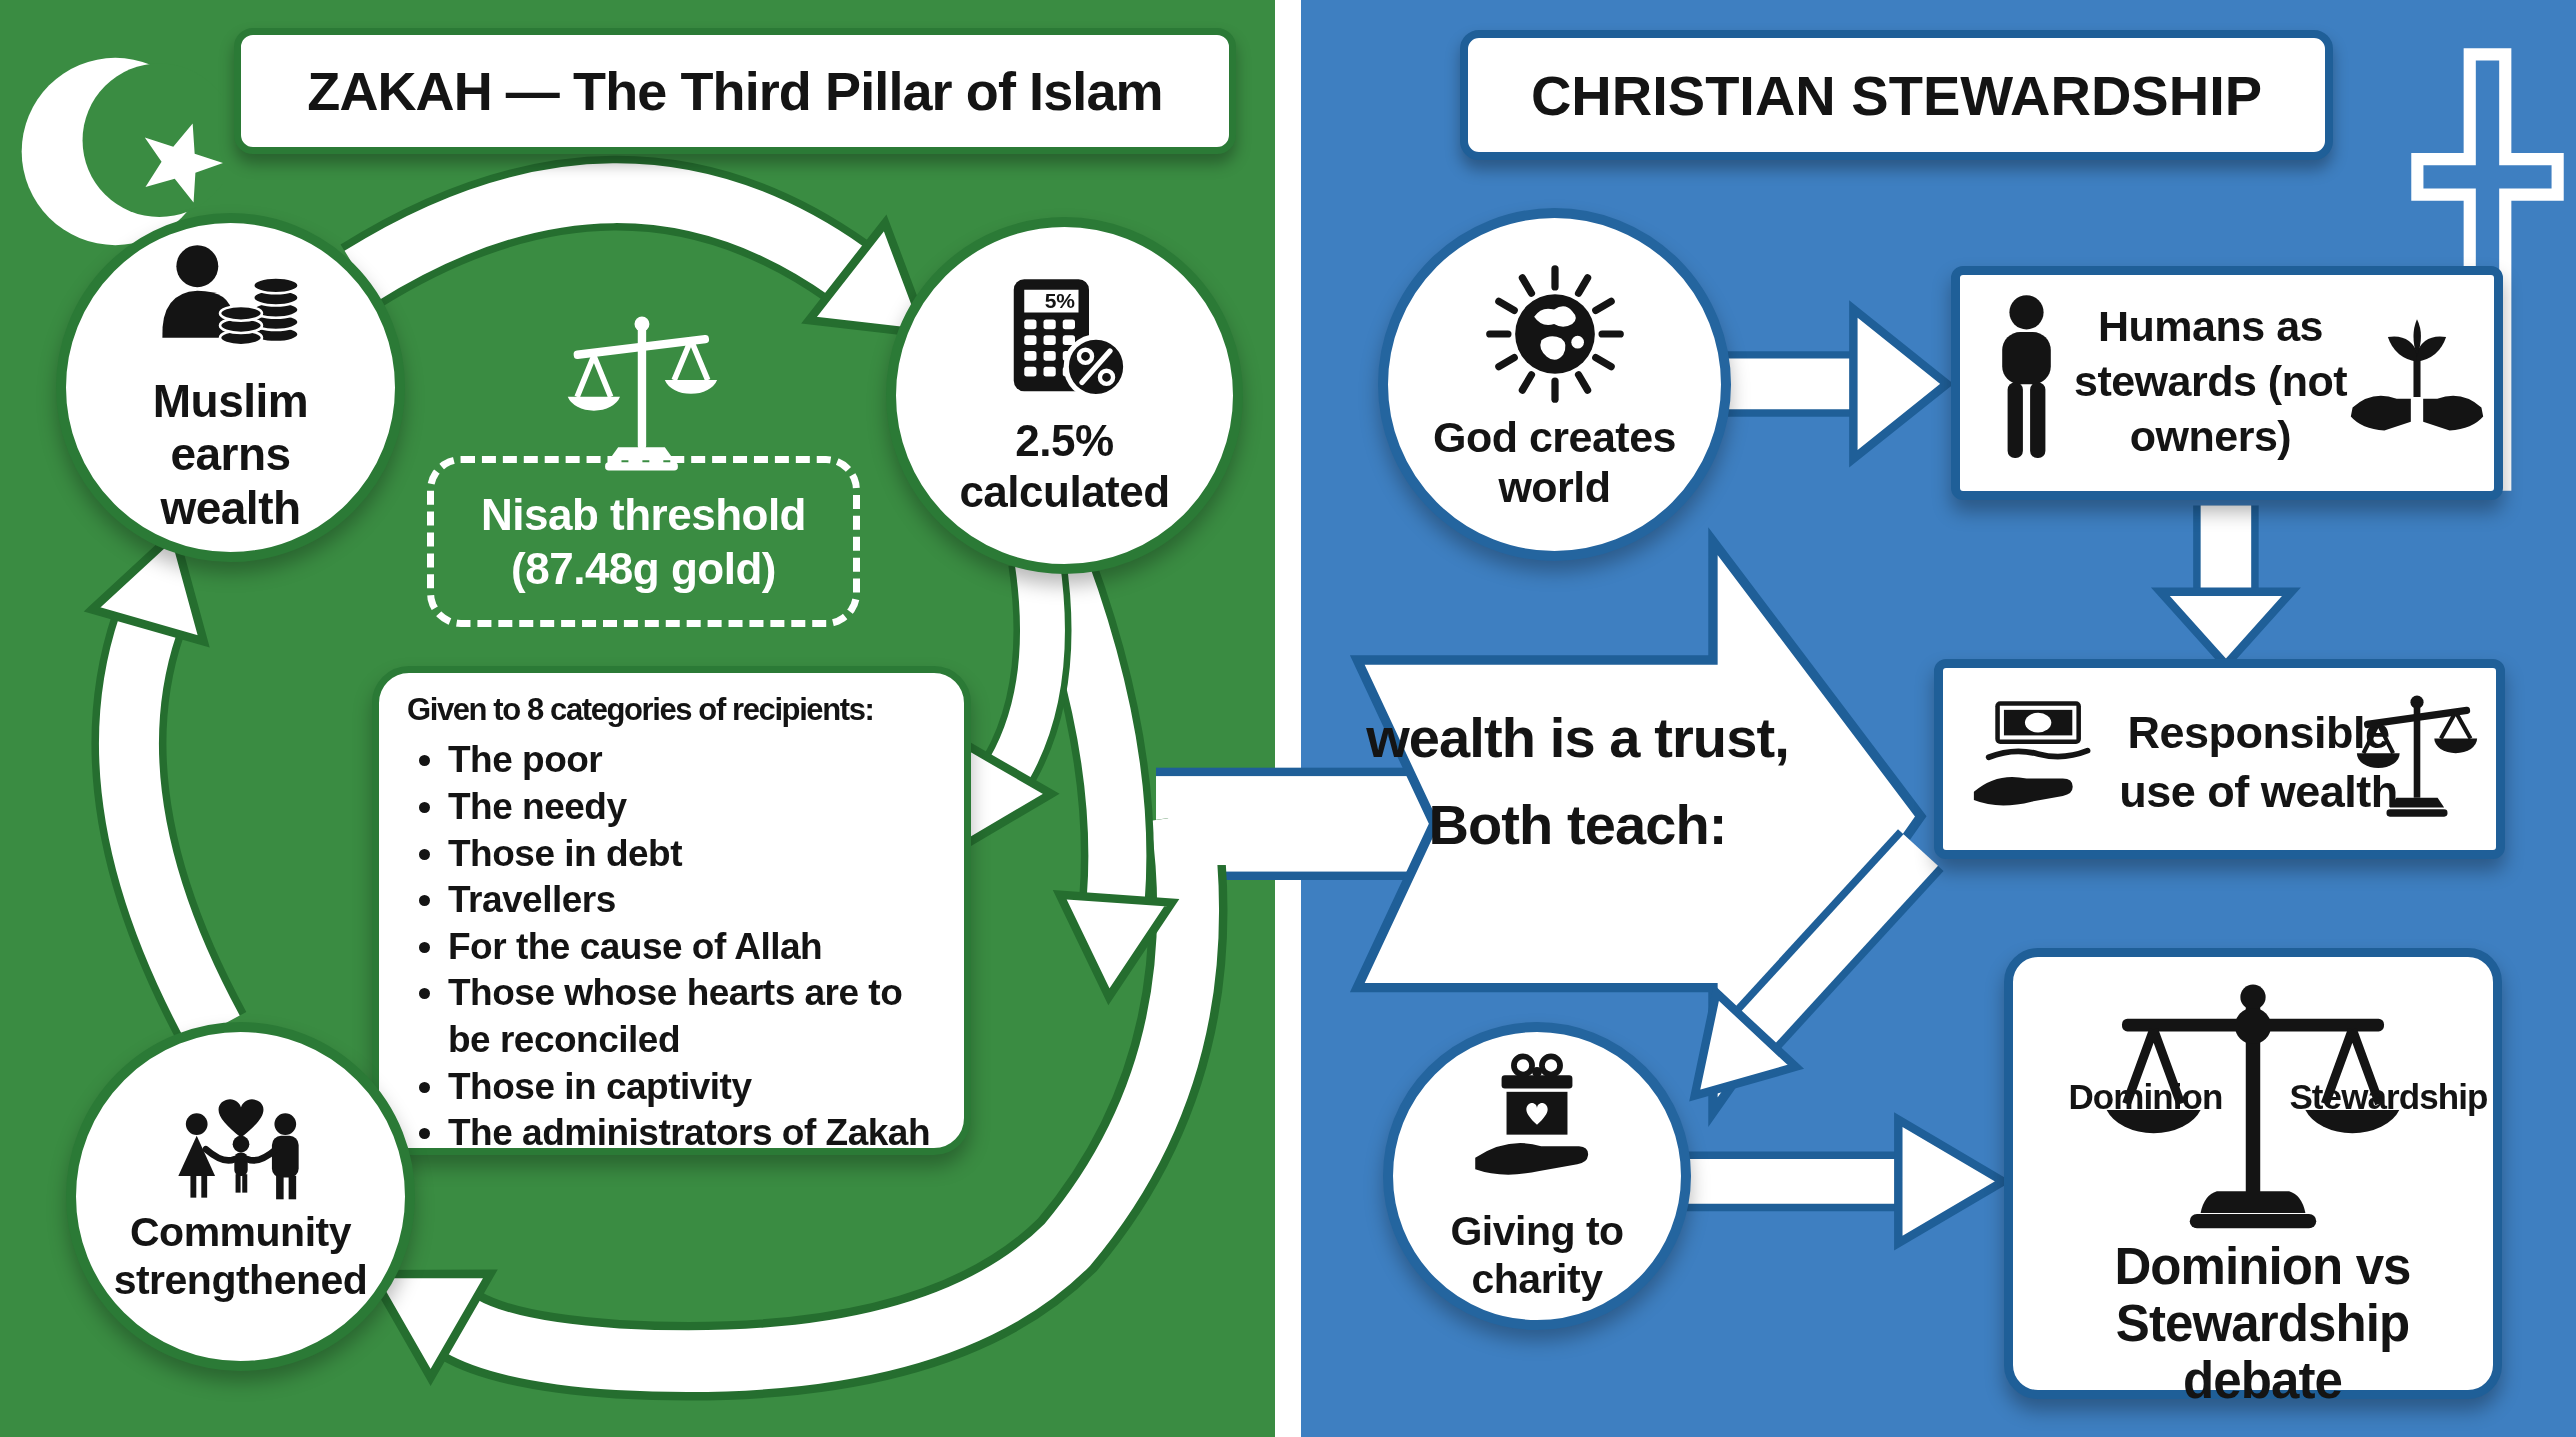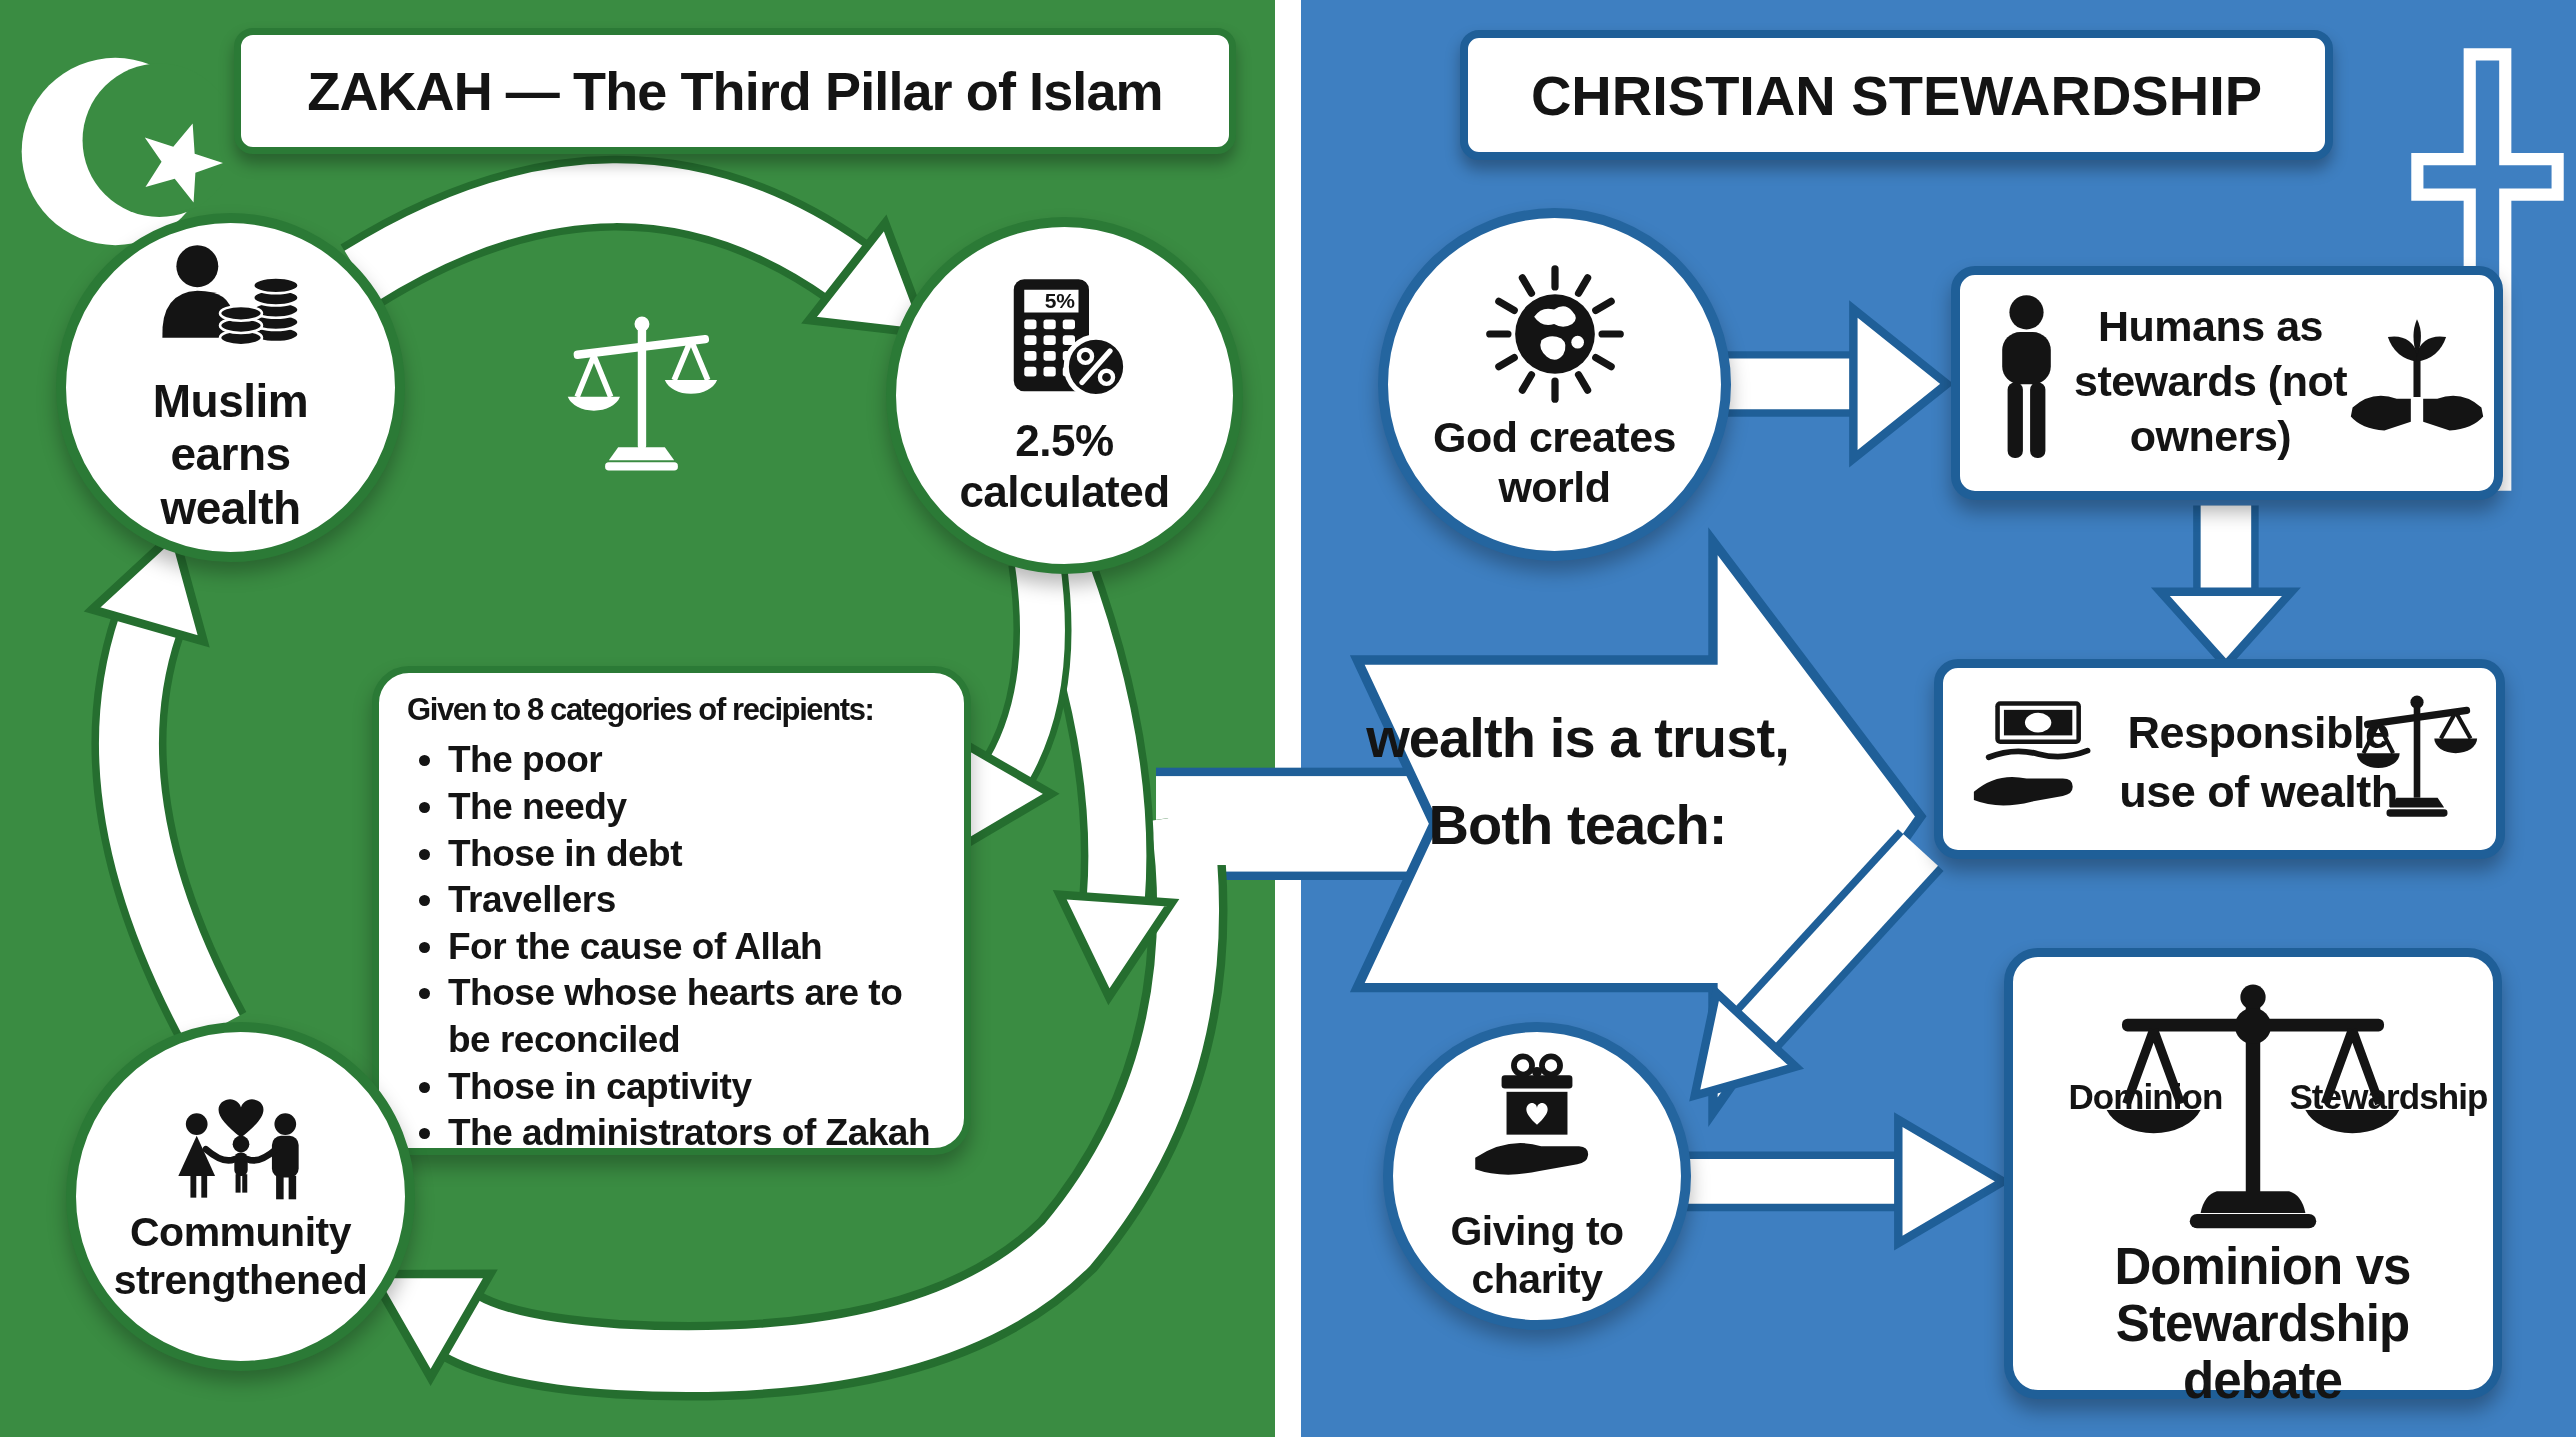--- a/index.html
+++ b/index.html
@@ -49,21 +49,21 @@
   #recipients-box{
     left:372px;top:666px;width:599px;height:489px;background:#fff;border:7.5px solid #2b7a36;
     border-radius:37px;box-shadow:0 11.2px 19px rgba(0,0,0,.28);box-sizing:border-box;
     padding:19px 17px 9.4px 28px;
   }
   #recipients-box h3{margin:0 0 9.4px 0;font-size:31px;letter-spacing:-1.4px;white-space:nowrap;}
   #recipients-box ul{margin:0;padding-left:41px;list-style:disc;}
   #recipients-box li{font-size:37px;line-height:1.26;max-width:513px;letter-spacing:-0.5px;}
 
   .bluebox{
-    background:#fff;border:9.4px solid #1f5f98;border-radius:24px;box-sizing:border-box;
+    background:#fff;border:9.4px solid #1f5f98;border-radius:12px;box-sizing:border-box;
     box-shadow:0 11.2px 19px rgba(0,0,0,.3);
   }
   #box-humans{left:1951px;top:266px;width:552px;height:234px;}
   #box-humans .label{position:absolute;left:110px;top:24px;width:281px;text-align:center;font-size:43px;line-height:1.28;letter-spacing:-0.5px;}
   #box-responsible{left:1934px;top:659px;width:571px;height:200px;}
   #box-responsible .label{position:absolute;left:161px;top:36px;width:309px;text-align:center;font-size:45px;line-height:1.3;letter-spacing:-0.5px;}
   #box-dominion{left:2004px;top:948px;width:498px;height:451px;border-radius:34px;}
   .pan-label{position:absolute;font-size:35px;text-align:center;letter-spacing:-0.9px;}
   #pan-label-left{left:34px;top:120px;width:197px;}
   #pan-label-right{left:268px;top:120px;width:215px;}
@@ -215,20 +215,23 @@
       <path d="M120,74 A29 20 0 0 0 176,74 Z"></path>
       <path d="M70,146 h50 l10,14 h-70 Z"></path>
       <rect x="56" y="162" width="78" height="9" rx="4"></rect>
     </g>
     <g stroke="#ffffff" stroke-width="6" fill="none">
       <path d="M44,48 L26,92 M44,48 L62,92"></path>
       <path d="M148,31 L130,74 M148,31 L166,74"></path>
     </g>
   </svg>
 
+  <div class="abs" id="nisab-box">
+    <div class="label">Nisab threshold (87.48g gold)</div>
+  </div>
 
   <div class="abs circle green" id="circle-calc">
     <svg width="183" height="140" viewBox="0 0 200 160">
       <rect x="42" y="6" width="86" height="128" rx="12" fill="#141414"></rect>
       <rect x="54" y="18" width="62" height="26" fill="#ffffff"></rect>
       <text x="112" y="39" text-anchor="end" font-size="24" font-weight="bold" fill="#141414">5%</text>
       <g fill="#ffffff">
         <rect x="54" y="52" width="14" height="11" rx="3"></rect>
           <rect x="76" y="52" width="14" height="11" rx="3"></rect>
           <rect x="98" y="52" width="14" height="11" rx="3"></rect>

